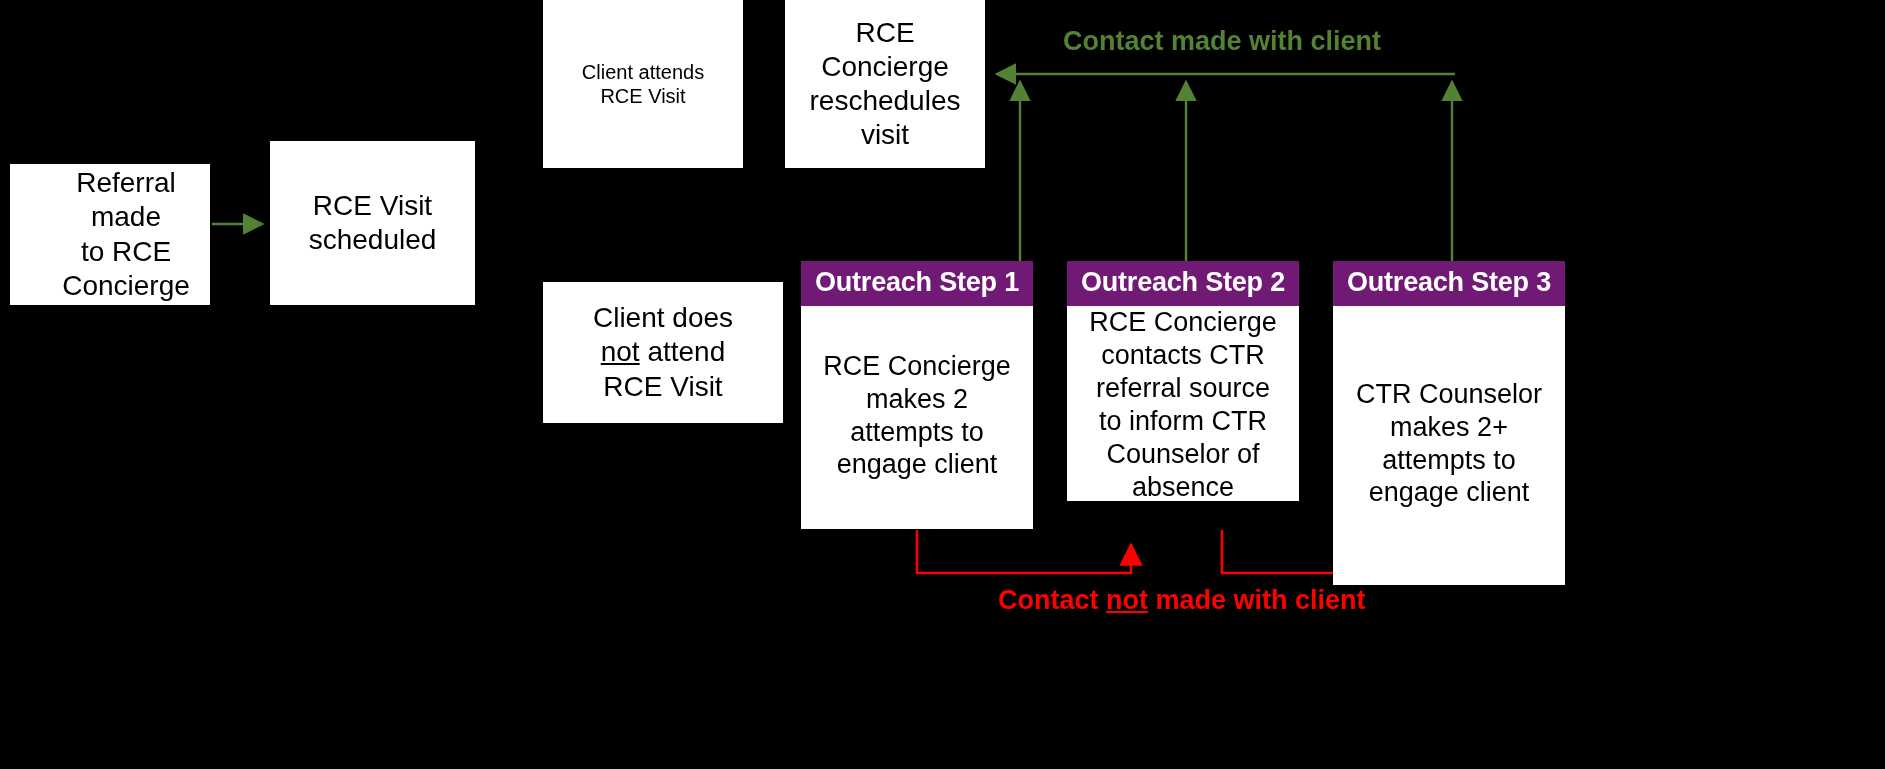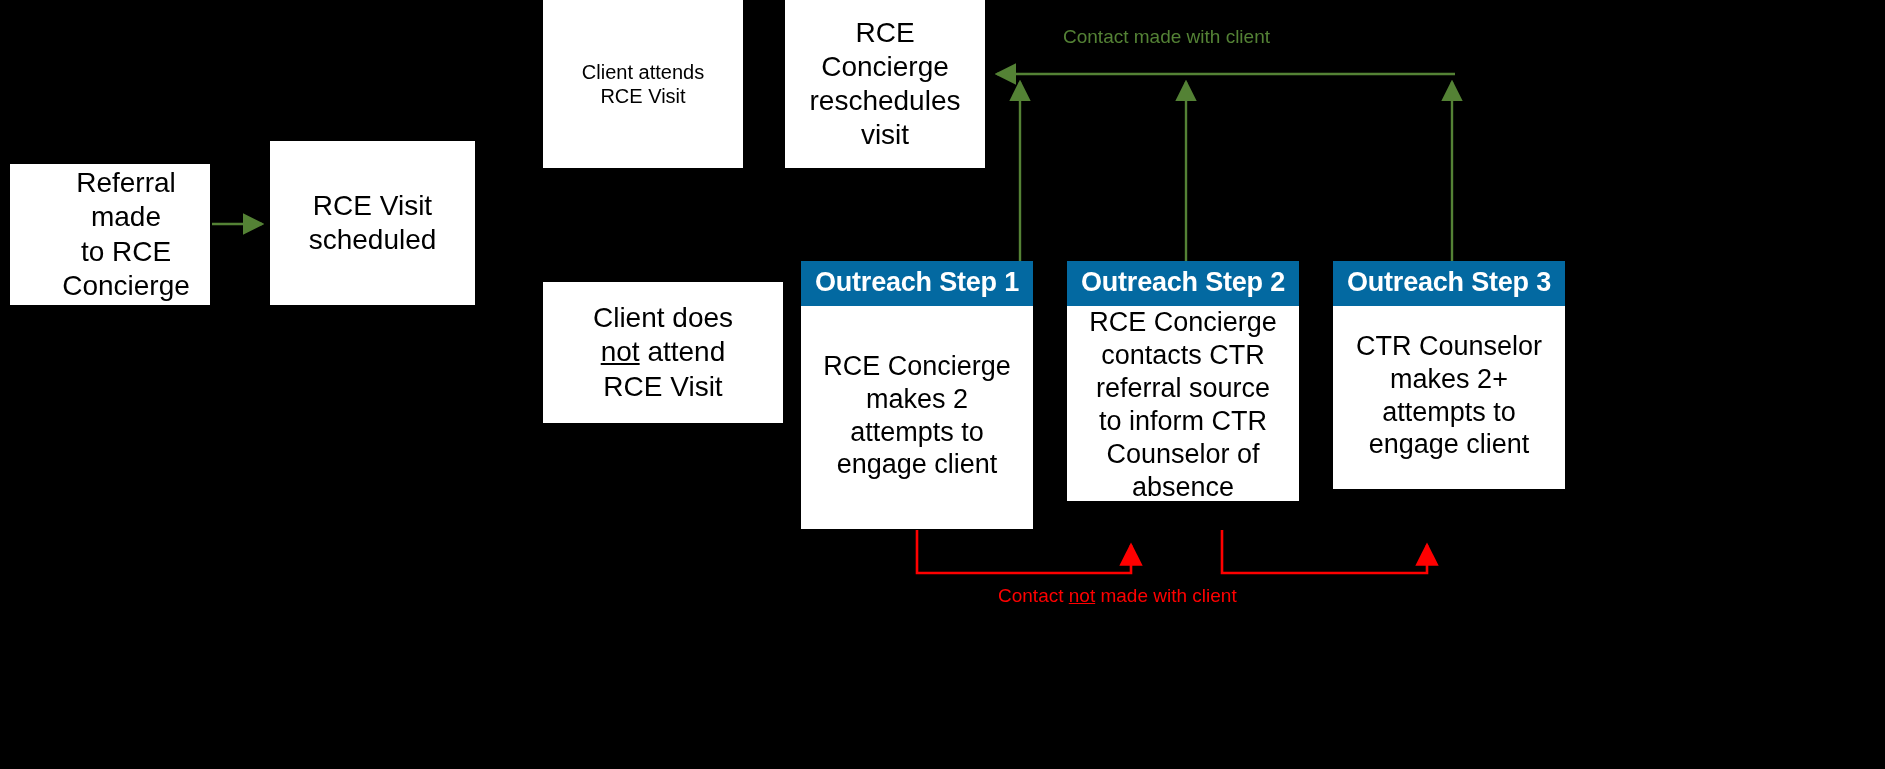--- a/index.html
+++ b/index.html
@@ -31,21 +31,21 @@
   
   .step{
     position:absolute;
     width:232px;
     background:#FFFFFF;
     box-sizing:border-box;
     display:flex;
     flex-direction:column;
   }
   .step .hdr{
-    background:#0369a1;
+    background:#701a75;
     color:#FFFFFF;
     font-weight:bold;
     font-size:27px;
     text-align:center;
     padding:6px 0 8px 0;
     letter-spacing:-0.2px;
     font-family:"Liberation Sans",sans-serif;
   }
   .step .body{
     flex:1;
@@ -56,31 +56,31 @@
     display:flex;
     align-items:center;
     justify-content:center;
     white-space:pre-line;
     padding:4px 4px 8px 4px;
     box-sizing:border-box;
     font-family:"Liberation Sans",sans-serif;
   }
   #step-1{left:801px;  top:261px; height:268px;}
   #step-2{left:1067px; top:261px; height:240px;}
-  #step-3{left:1333px; top:261px; height:228px;}
+  #step-3{left:1333px; top:261px; height:324px;}
   #step-2 .body{padding-top:0;}
 
   
   #wires{position:absolute;left:0;top:0;width:1885px;height:769px;pointer-events:none;}
 
   
   .edge-label{
     position:absolute;
-    font-weight:normal;
-    font-size:19px;
+    font-weight:bold;
+    font-size:27px;
     white-space:nowrap;
     font-family:"Liberation Sans",sans-serif;
   }
   #label-contact-made{left:1063px; top:26px; color:#548235;}
   #label-contact-not-made{left:998px; top:585px; color:#FF0000;}
   .u{text-decoration:underline;}
 </style>
 </head>
 <body>
 

